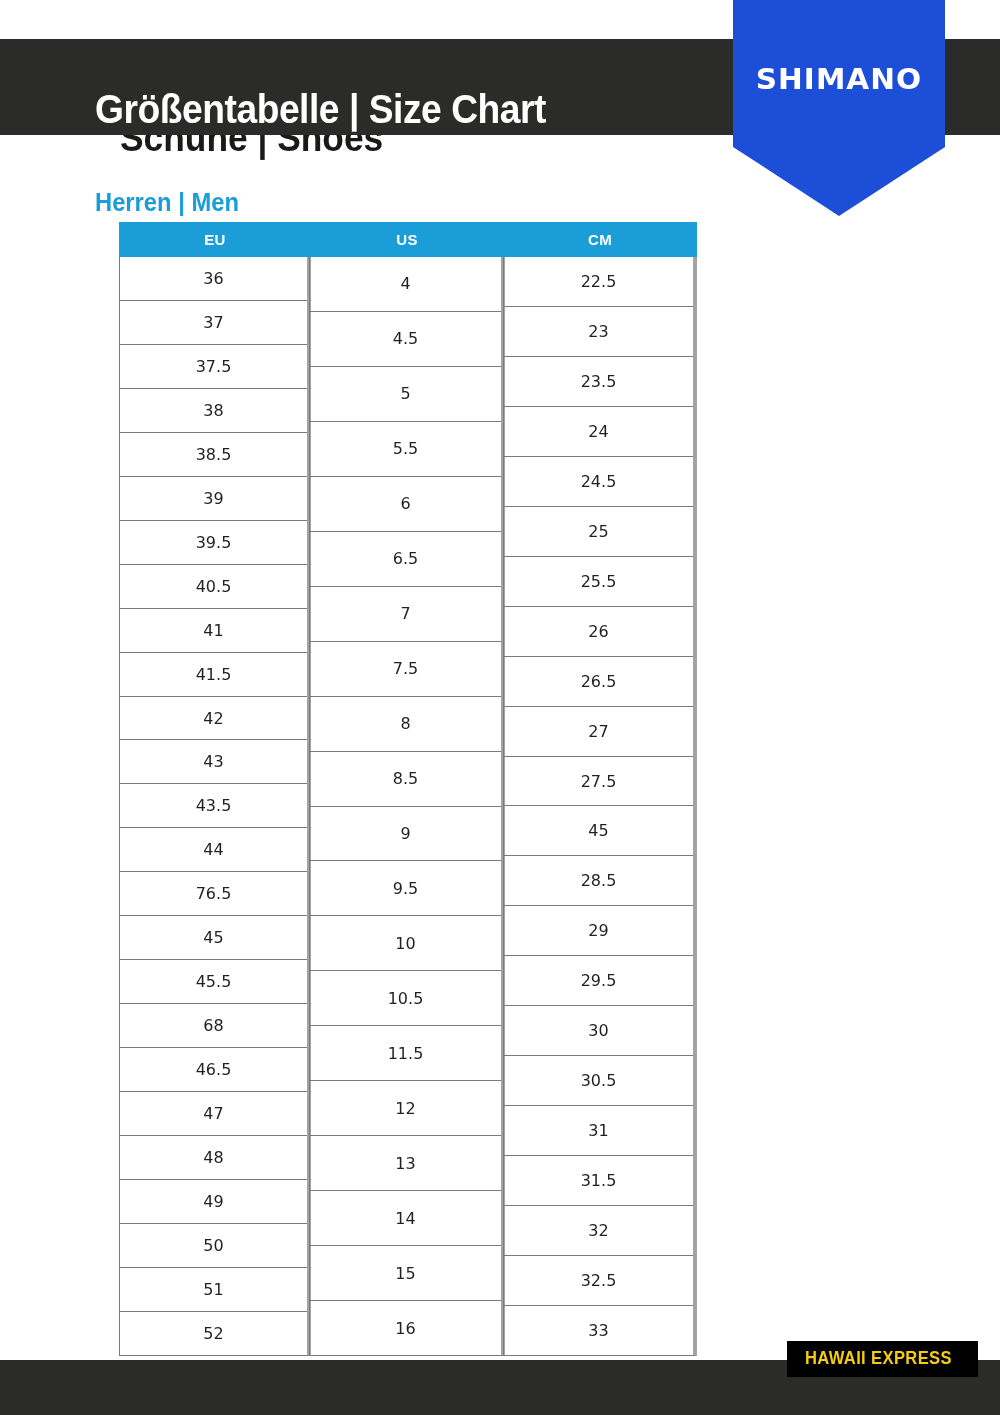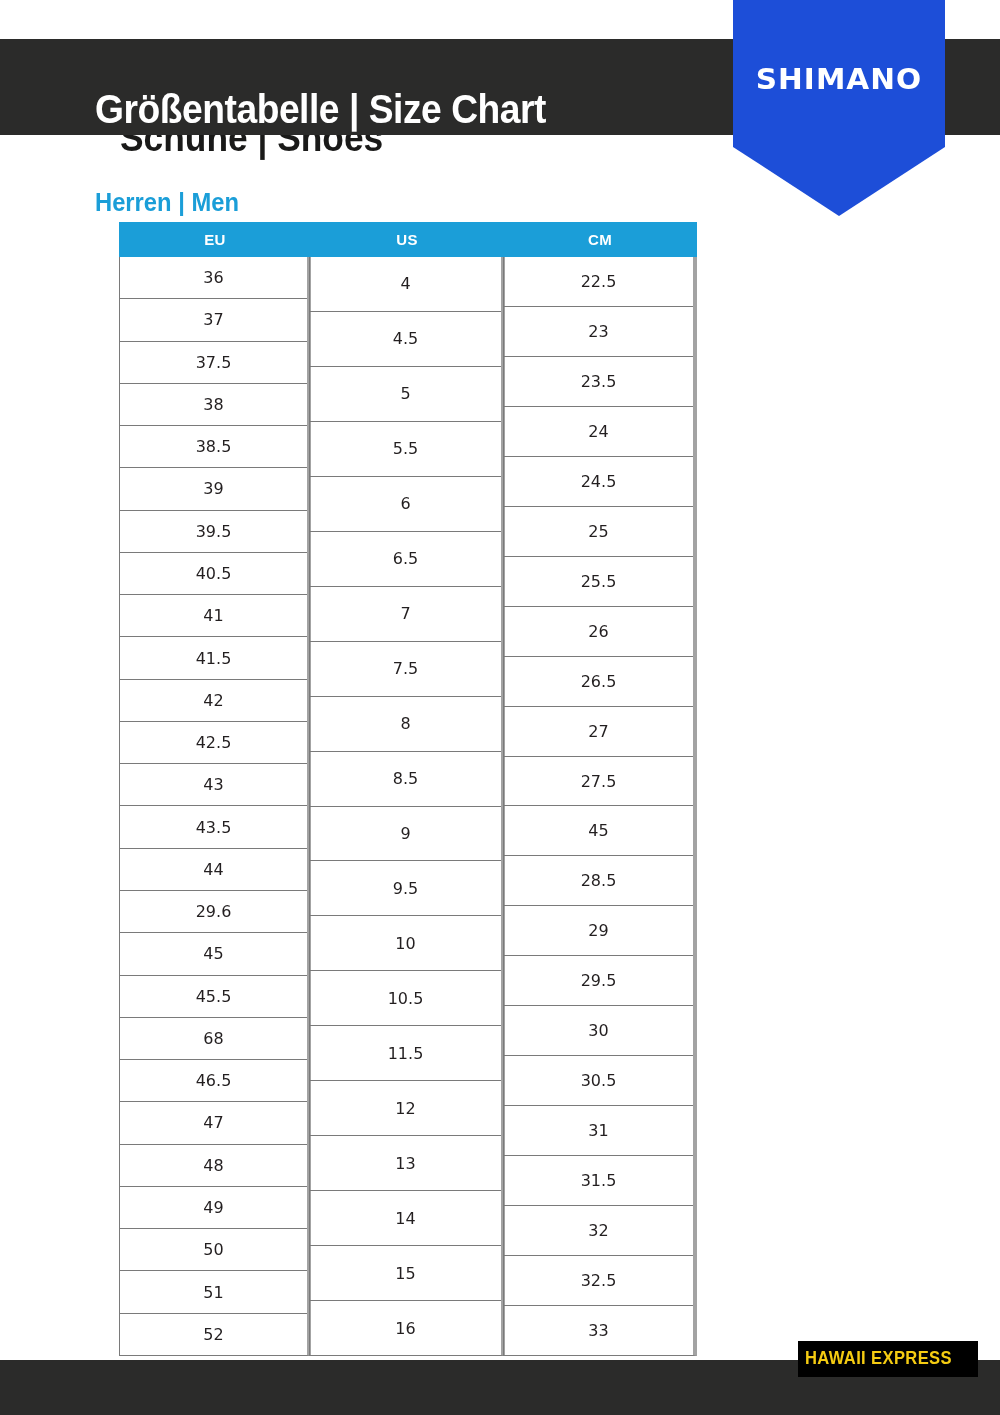--- a/index.html
+++ b/index.html
@@ -119,21 +119,21 @@
   .cell:last-child{border-bottom:none;text-align:center;}
 
   
   #footer-bar{
     position:absolute;left:0;bottom:0;width:1000px;height:55px;
     background:#2b2b2a;
   }
   #hawaii-badge{
     position:absolute;right:22px;bottom:38px;
     background:#000000;
-    padding:7px 13px 8px 7px;
+    padding:7px 13px 8px 18px;
     z-index:4;
   }
   #hawaii-text{
     color:#f5cc12;
     font-size:18px;font-weight:bold;
     letter-spacing:0.4px;
     white-space:nowrap;
     transform:scaleX(0.92);
     transform-origin:left center;
     display:block;
@@ -165,25 +165,24 @@
           <div class="cell">37</div>
           <div class="cell">37.5</div>
           <div class="cell">38</div>
           <div class="cell">38.5</div>
           <div class="cell">39</div>
           <div class="cell">39.5</div>
           <div class="cell">40.5</div>
           <div class="cell">41</div>
           <div class="cell">41.5</div>
           <div class="cell">42</div>
-          <div class="cell">42.5</div>
           <div class="cell">43</div>
           <div class="cell">43.5</div>
           <div class="cell">44</div>
-          <div class="cell">29.6</div>
+          <div class="cell">76.5</div>
           <div class="cell">45</div>
           <div class="cell">45.5</div>
           <div class="cell">68</div>
           <div class="cell">46.5</div>
           <div class="cell">47</div>
           <div class="cell">48</div>
           <div class="cell">49</div>
           <div class="cell">50</div>
           <div class="cell">51</div>
           <div class="cell">52</div>

